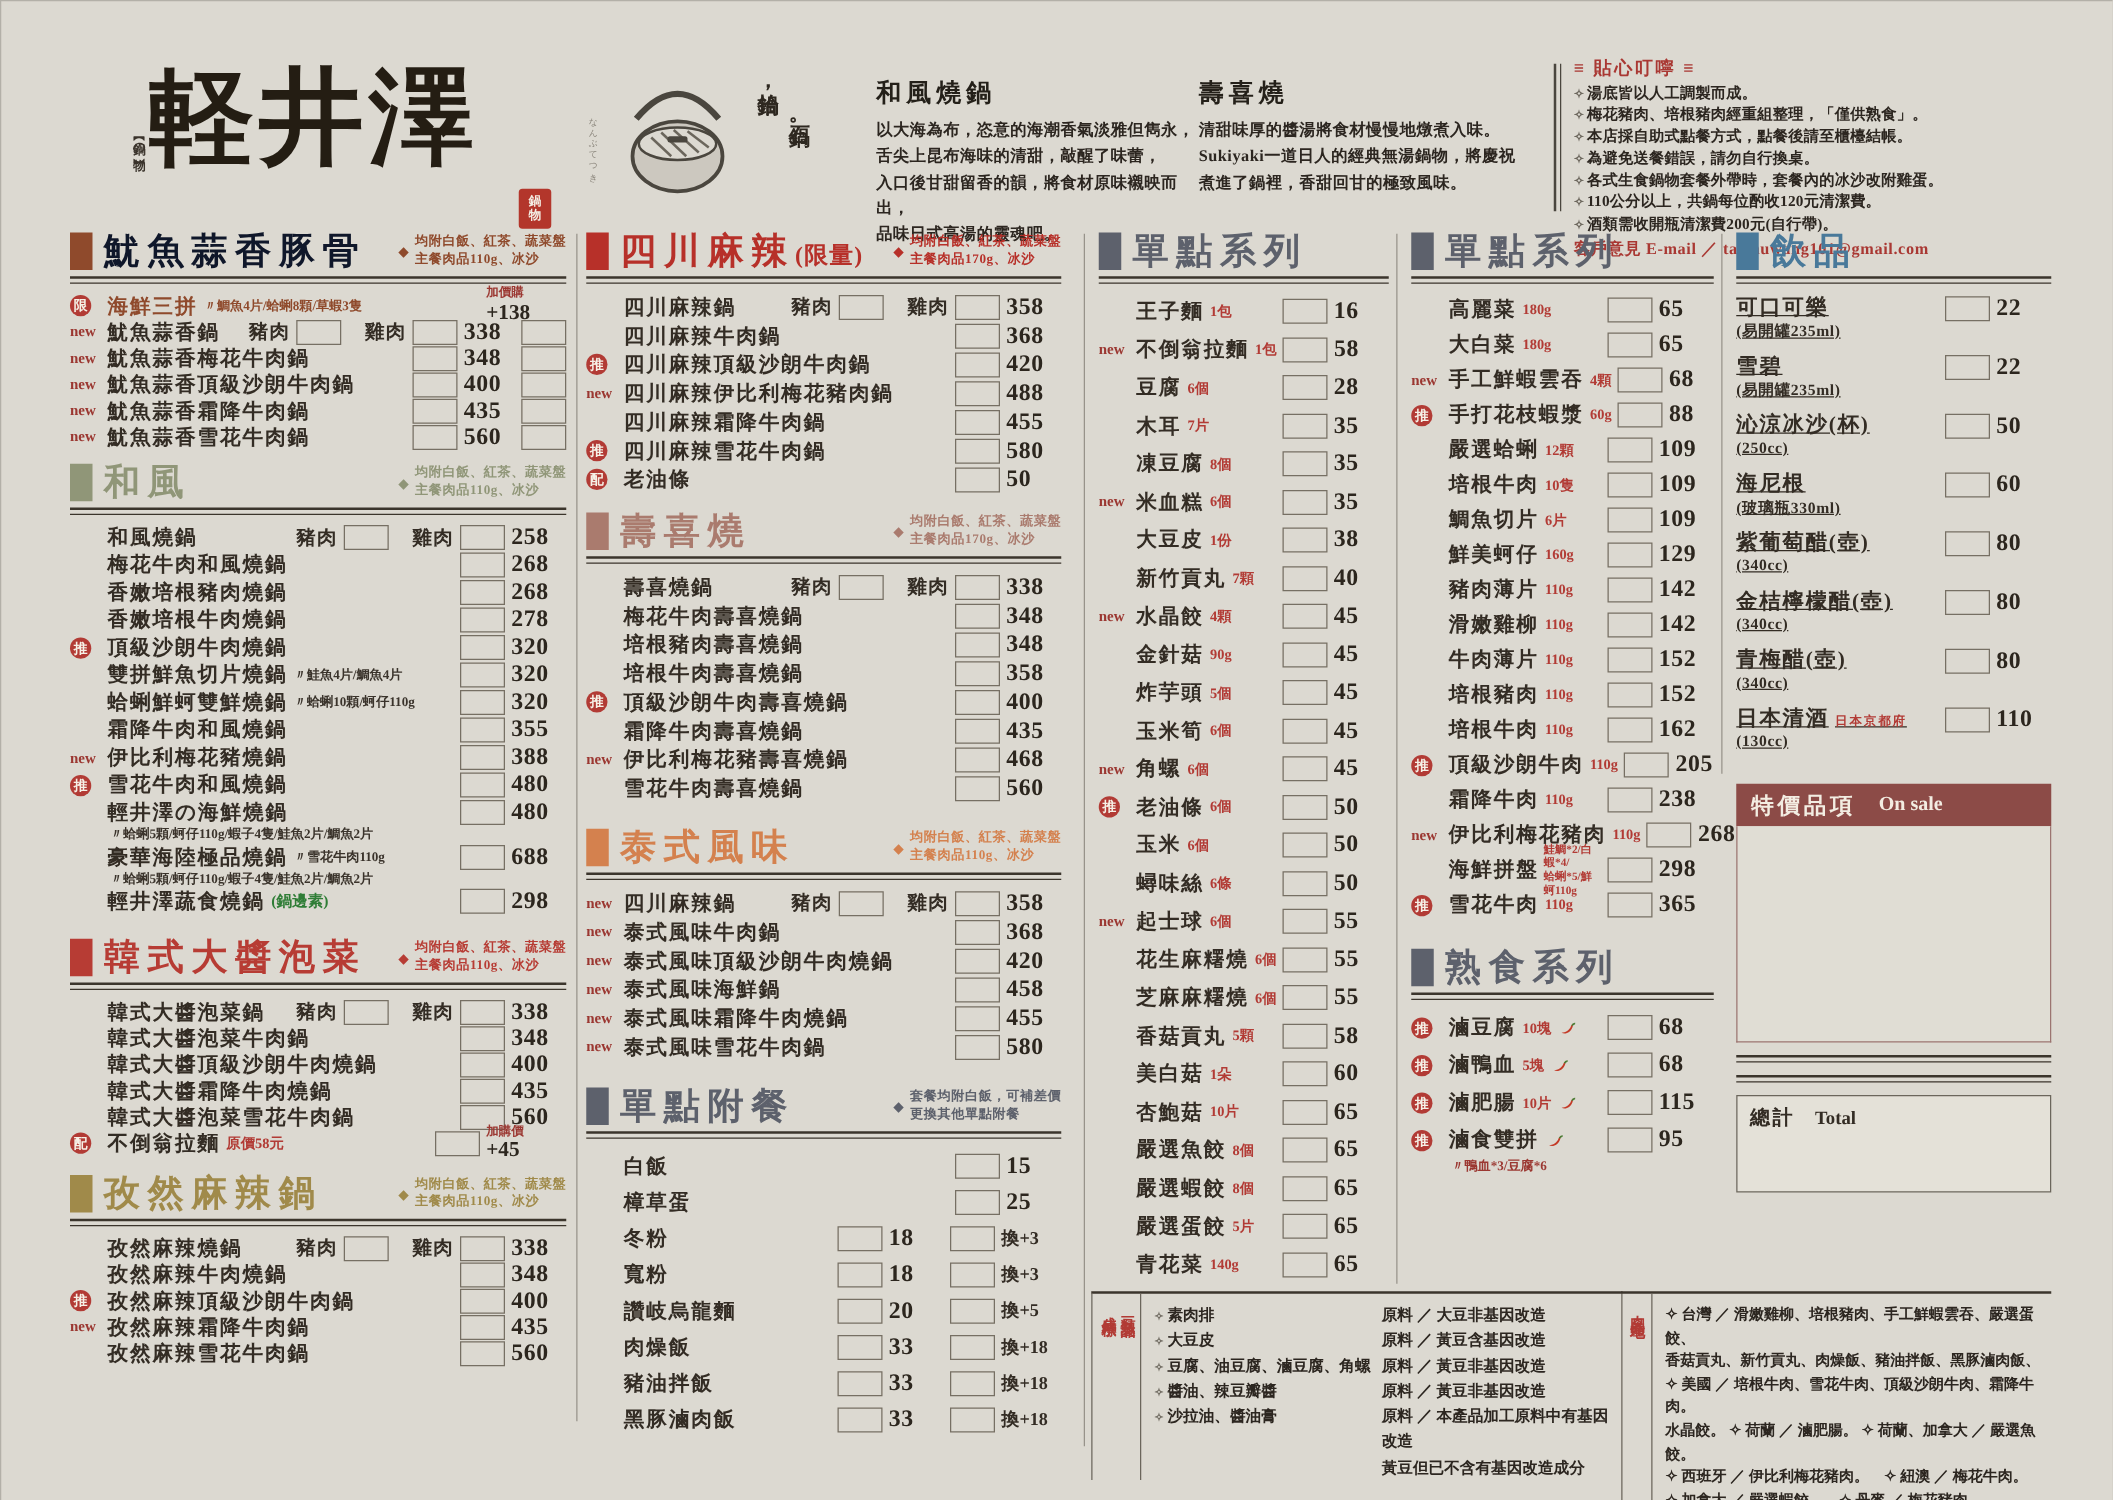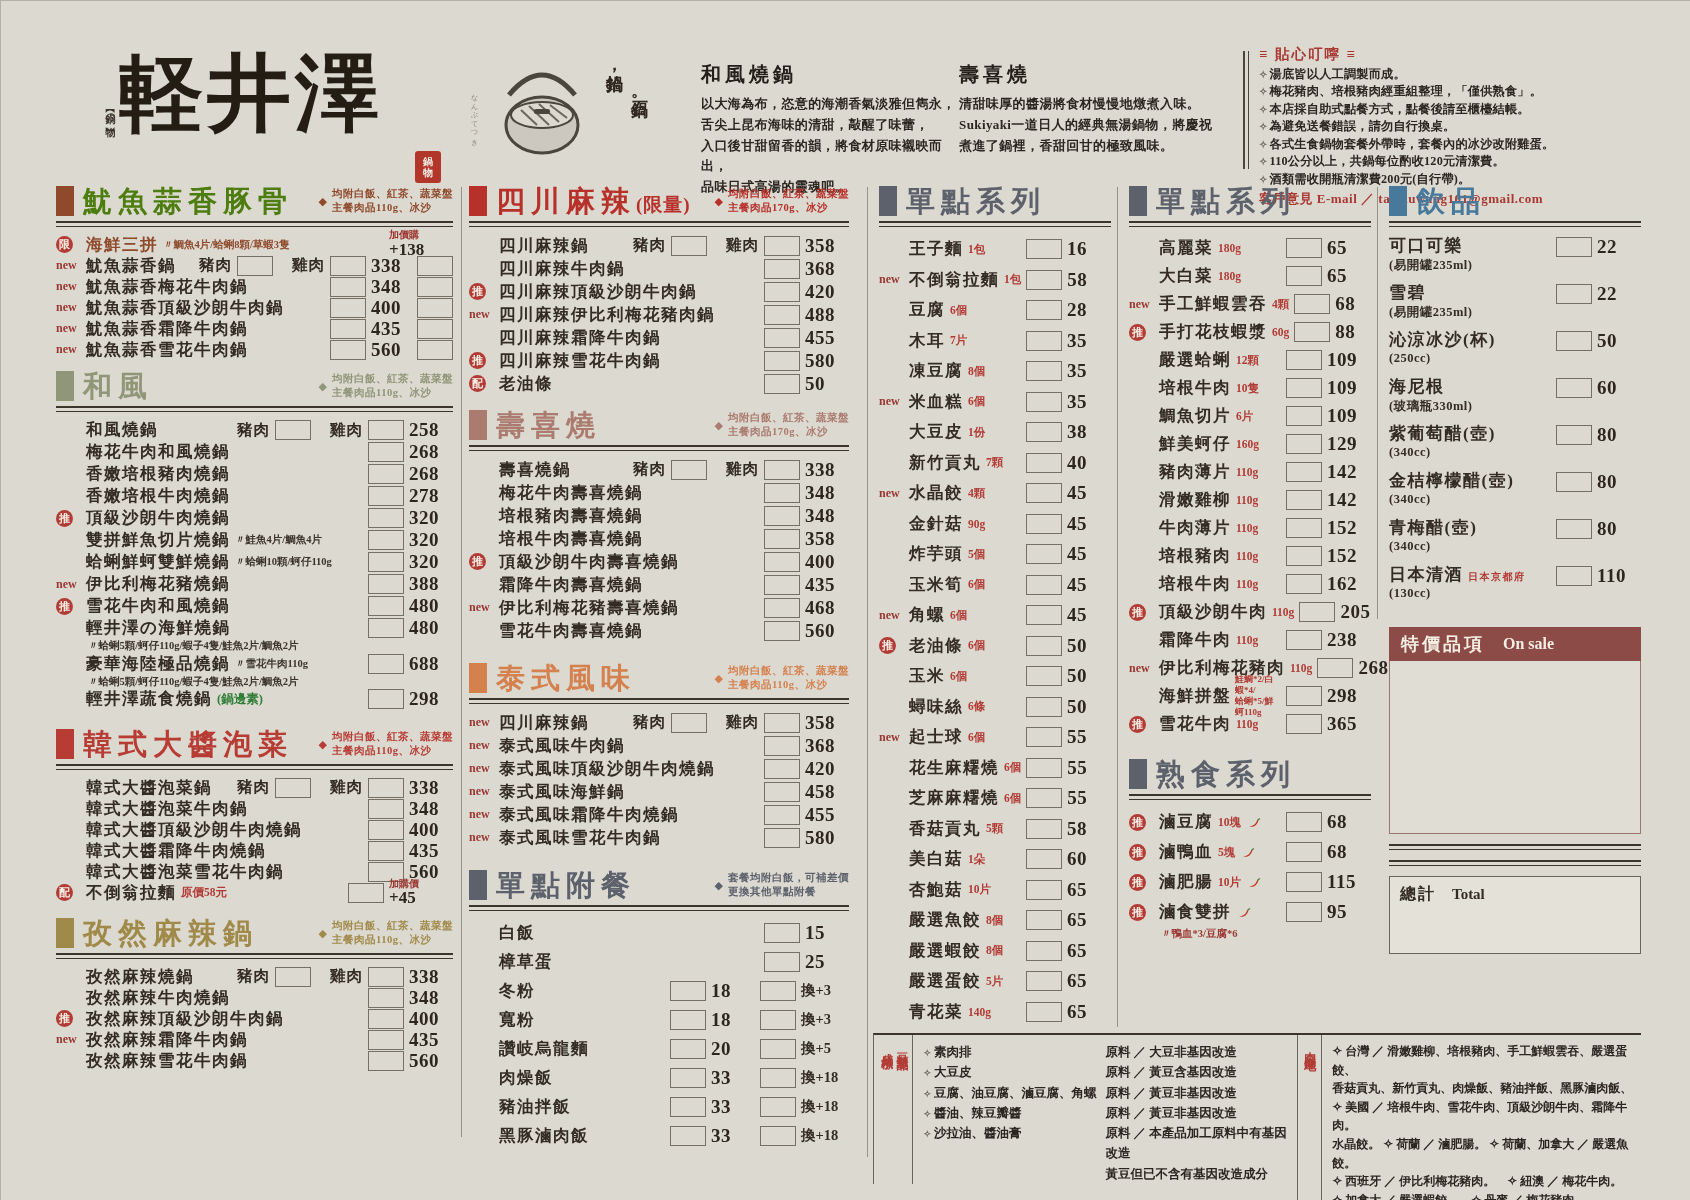--- a/index.html
+++ b/index.html
@@ -57,21 +57,21 @@
   .obox{width:34px;height:18px;border:1.5px solid #766f63;flex:none;margin:0 5px;background:transparent;}
   .price{font-size:19px;font-weight:bold;color:#2c261e;width:44px;flex:none;letter-spacing:0.5px;}
   .swaptxt{font-size:14.5px;font-weight:bold;white-space:nowrap;width:48px;flex:none;}
   .rstack{width:64px;flex:none;display:flex;flex-direction:column;align-items:flex-start;line-height:1.05;}
   .rstack .rs-top{font-size:10px;font-weight:bold;color:#9b3731;}
   .rstack .rs-val{font-size:17px;font-weight:bold;color:#2c261e;}
   .subnote{font-size:10.5px;font-weight:bold;color:#3a332b;padding-left:32px;line-height:1.3;}
   .subnote.red{color:#9b3731;}
   .chili{margin-left:6px;flex:none;display:inline-flex;}
   
-  .drow{position:relative;}
+  .drow{position:relative;text-decoration:underline;}
   .dname{font-size:17px;font-weight:bold;letter-spacing:1.5px;white-space:nowrap;}
   .dspec{font-size:12.5px;font-weight:bold;letter-spacing:0.5px;margin-top:0px;}
   .dright{position:absolute;right:0;top:2px;display:flex;align-items:center;}
   
   .onsale{margin-top:17px;}
   .onsale-head{background:#8c4b47;color:#f3ede2;height:34px;display:flex;align-items:center;padding:0 12px;gap:18px;}
   .onsale-zh{font-size:18px;font-weight:bold;letter-spacing:3px;}
   .onsale-en{font-size:16px;font-weight:bold;}
   .onsale-body{height:172px;border:1px solid #9b7470;border-top:none;background:#e0ddd4;}
   .tbox-sep{height:3px;border-top:2px solid #3b352c;border-bottom:1px solid #3b352c;margin:10px 0;}
@@ -160,21 +160,21 @@
         <div class="tip-line"><span class="bdot">✧</span>110公分以上，共鍋每位酌收120元清潔費。</div>
         <div class="tip-line"><span class="bdot">✧</span>酒類需收開瓶清潔費200元(自行帶)。</div>
       </div>
     <div class="tips-email">客戶意見 E-mail ／ taichuwang101@gmail.com</div>
   </div>
 
   <div class="col" id="col0" style="left:55px;width:397px;">
       <div class="sec" style="margin-bottom: 8px;">
         <div class="sec-head">
           <span class="sec-block" style="background: rgb(143, 74, 44);"></span>
-          <h2 class="sec-title" style="color: #4d7c0f; margin: 0px 0px 0px 9px;">魷魚蒜香豚骨</h2>
+          <h2 class="sec-title" style="color: #0f172a; margin: 0px 0px 0px 9px;">魷魚蒜香豚骨</h2>
           <span class="sec-note">
             <span class="dia" style="color: rgb(143, 74, 44);">◆</span>
             <span class="nlines" style="color: rgb(143, 74, 44);">
               <div>均附白飯、紅茶、蔬菜盤</div>
               <div>主餐肉品110g、冰沙</div>
             </span>
           </span>
         </div>
         <div class="sec-rule"></div>
         <div class="items">
@@ -307,20 +307,27 @@
             <span class="obox"></span>
             <span class="price">320</span>
           </div>
           <div class="row" style="height: 22px;">
             <span class="gut"></span>
             <span class="iname">蛤蜊鮮蚵雙鮮燒鍋</span>
             <span class="dnote">〃蛤蜊10顆/蚵仔110g</span>
             <span class="fill"></span>
             <span class="obox"></span>
             <span class="price">320</span>
+          </div>
+          <div class="row" style="height: 22px;">
+            <span class="gut"></span>
+            <span class="iname">霜降牛肉和風燒鍋</span>
+            <span class="fill"></span>
+            <span class="obox"></span>
+            <span class="price">355</span>
           </div>
           <div class="row" style="height: 22px;">
             <span class="gut">
               <span class="newb">new</span>
             </span>
             <span class="iname">伊比利梅花豬燒鍋</span>
             <span class="fill"></span>
             <span class="obox"></span>
             <span class="price">388</span>
           </div>

